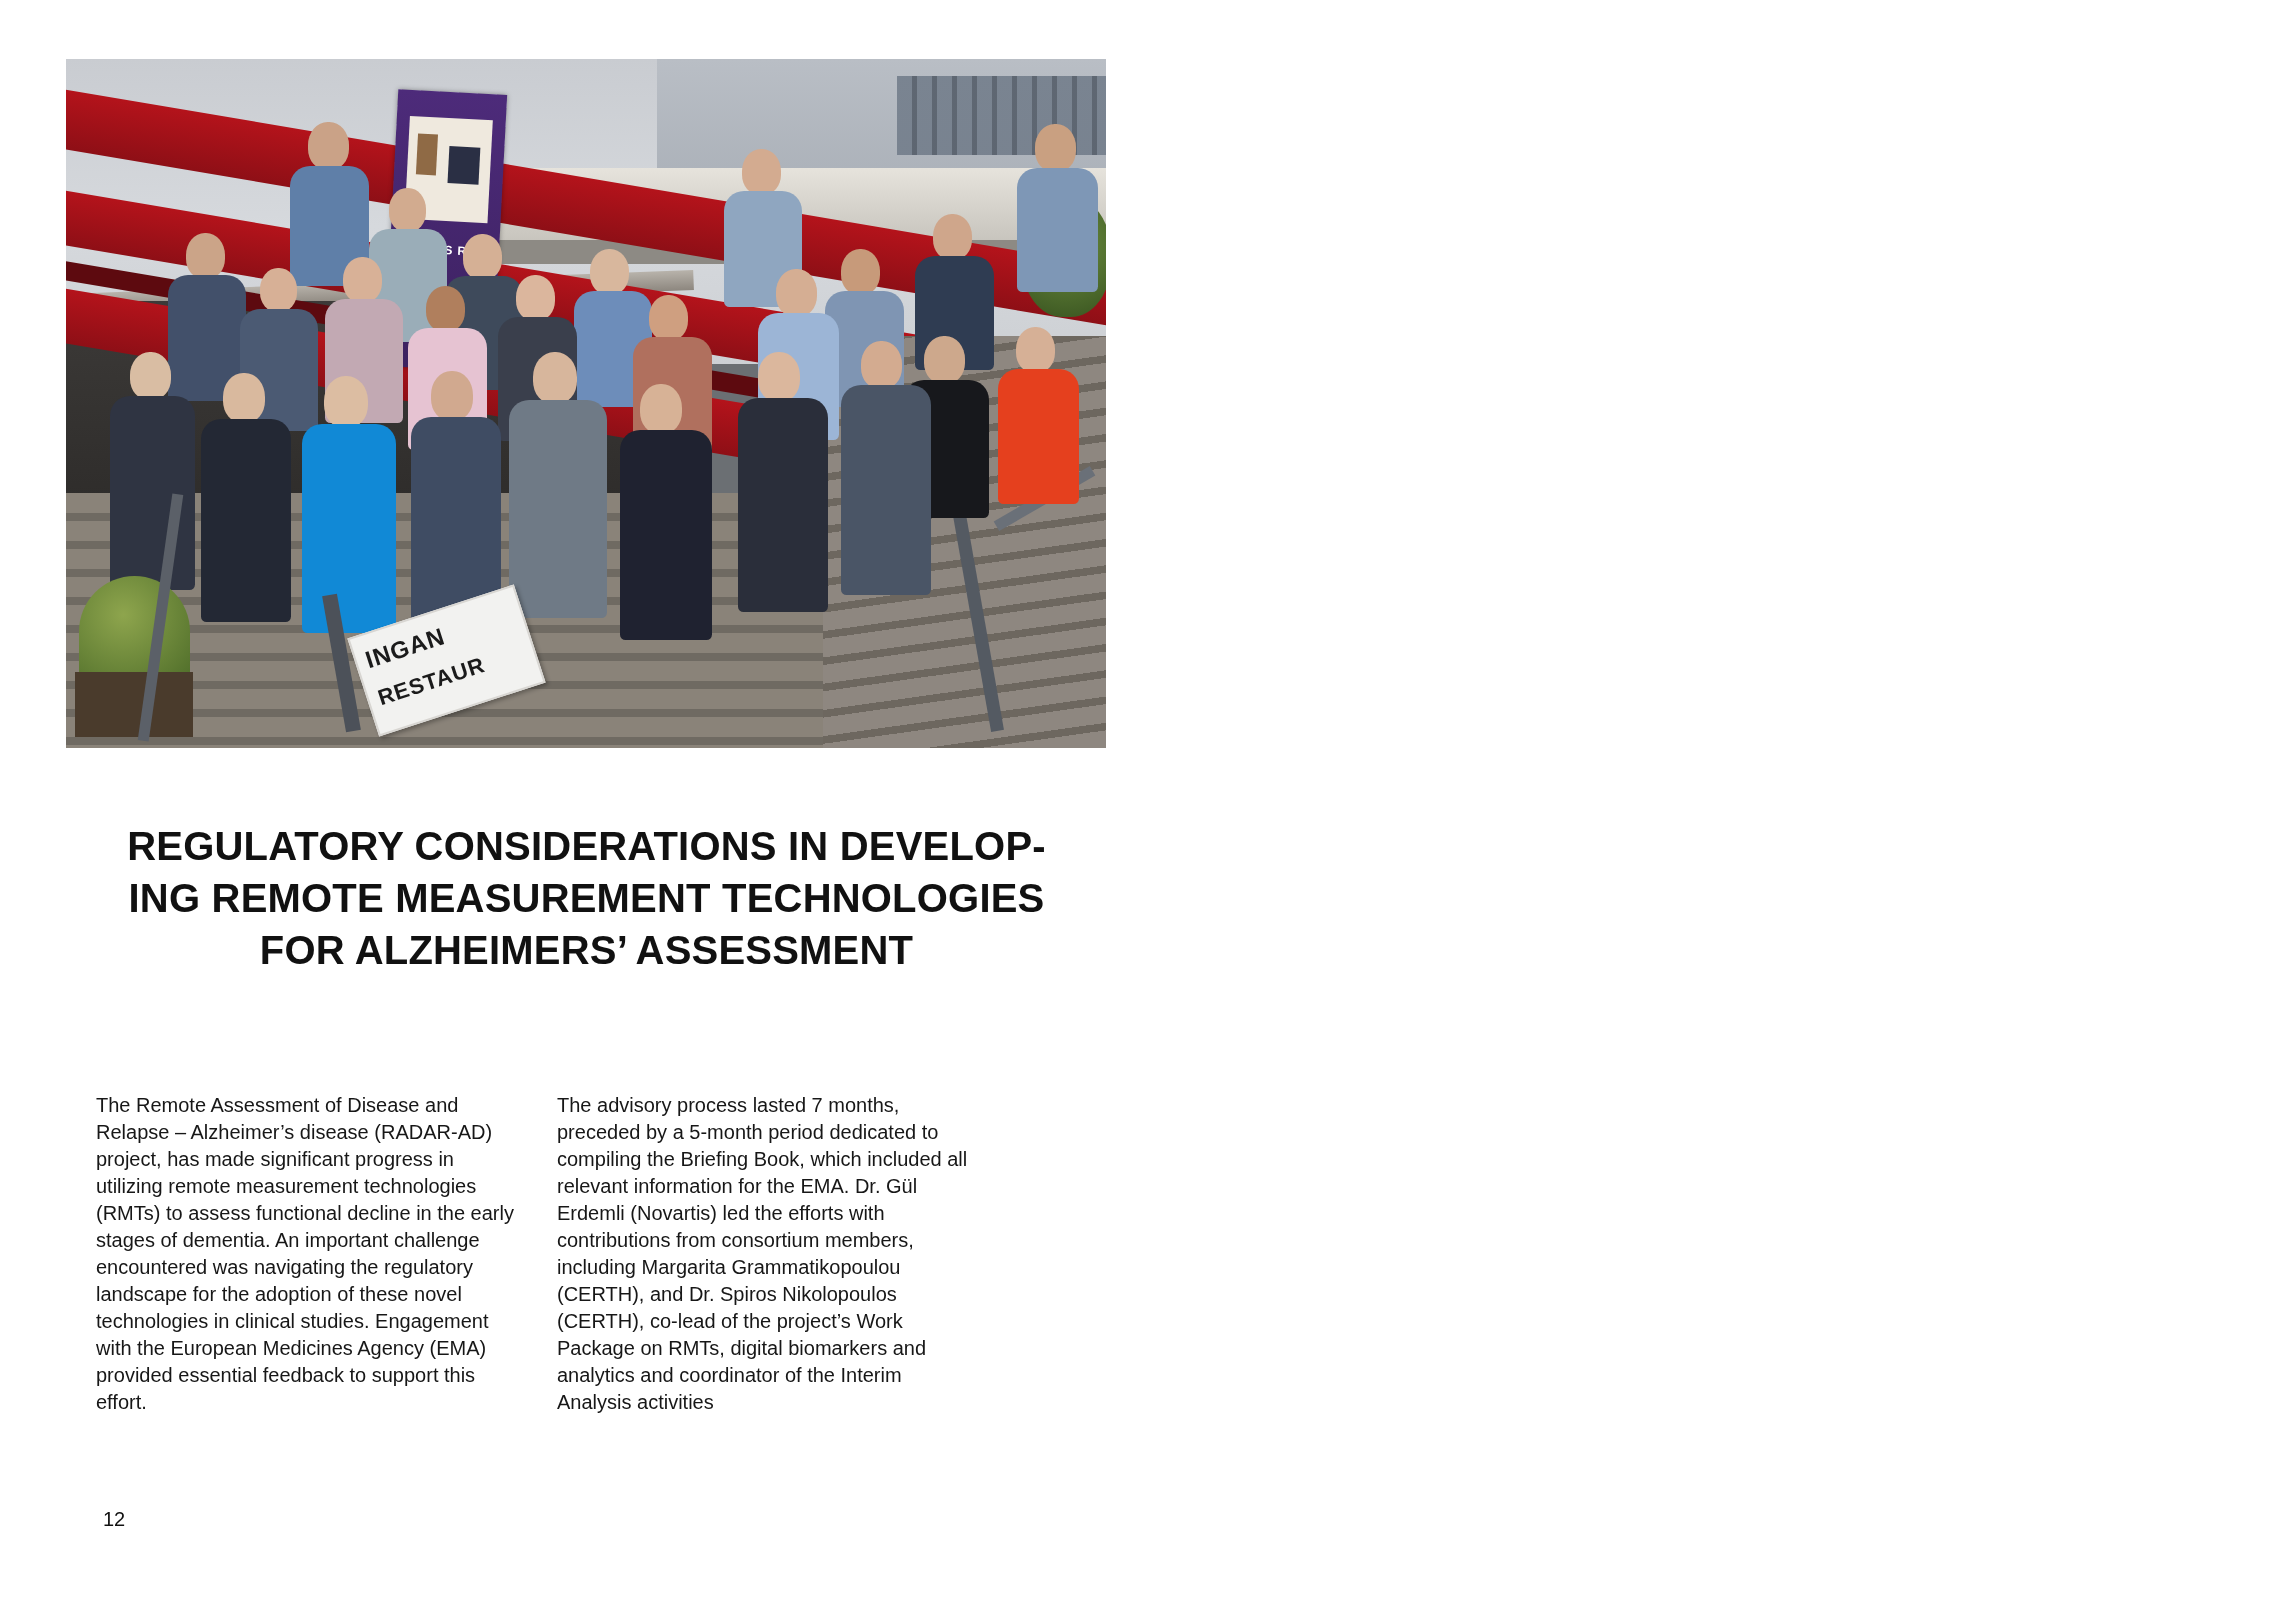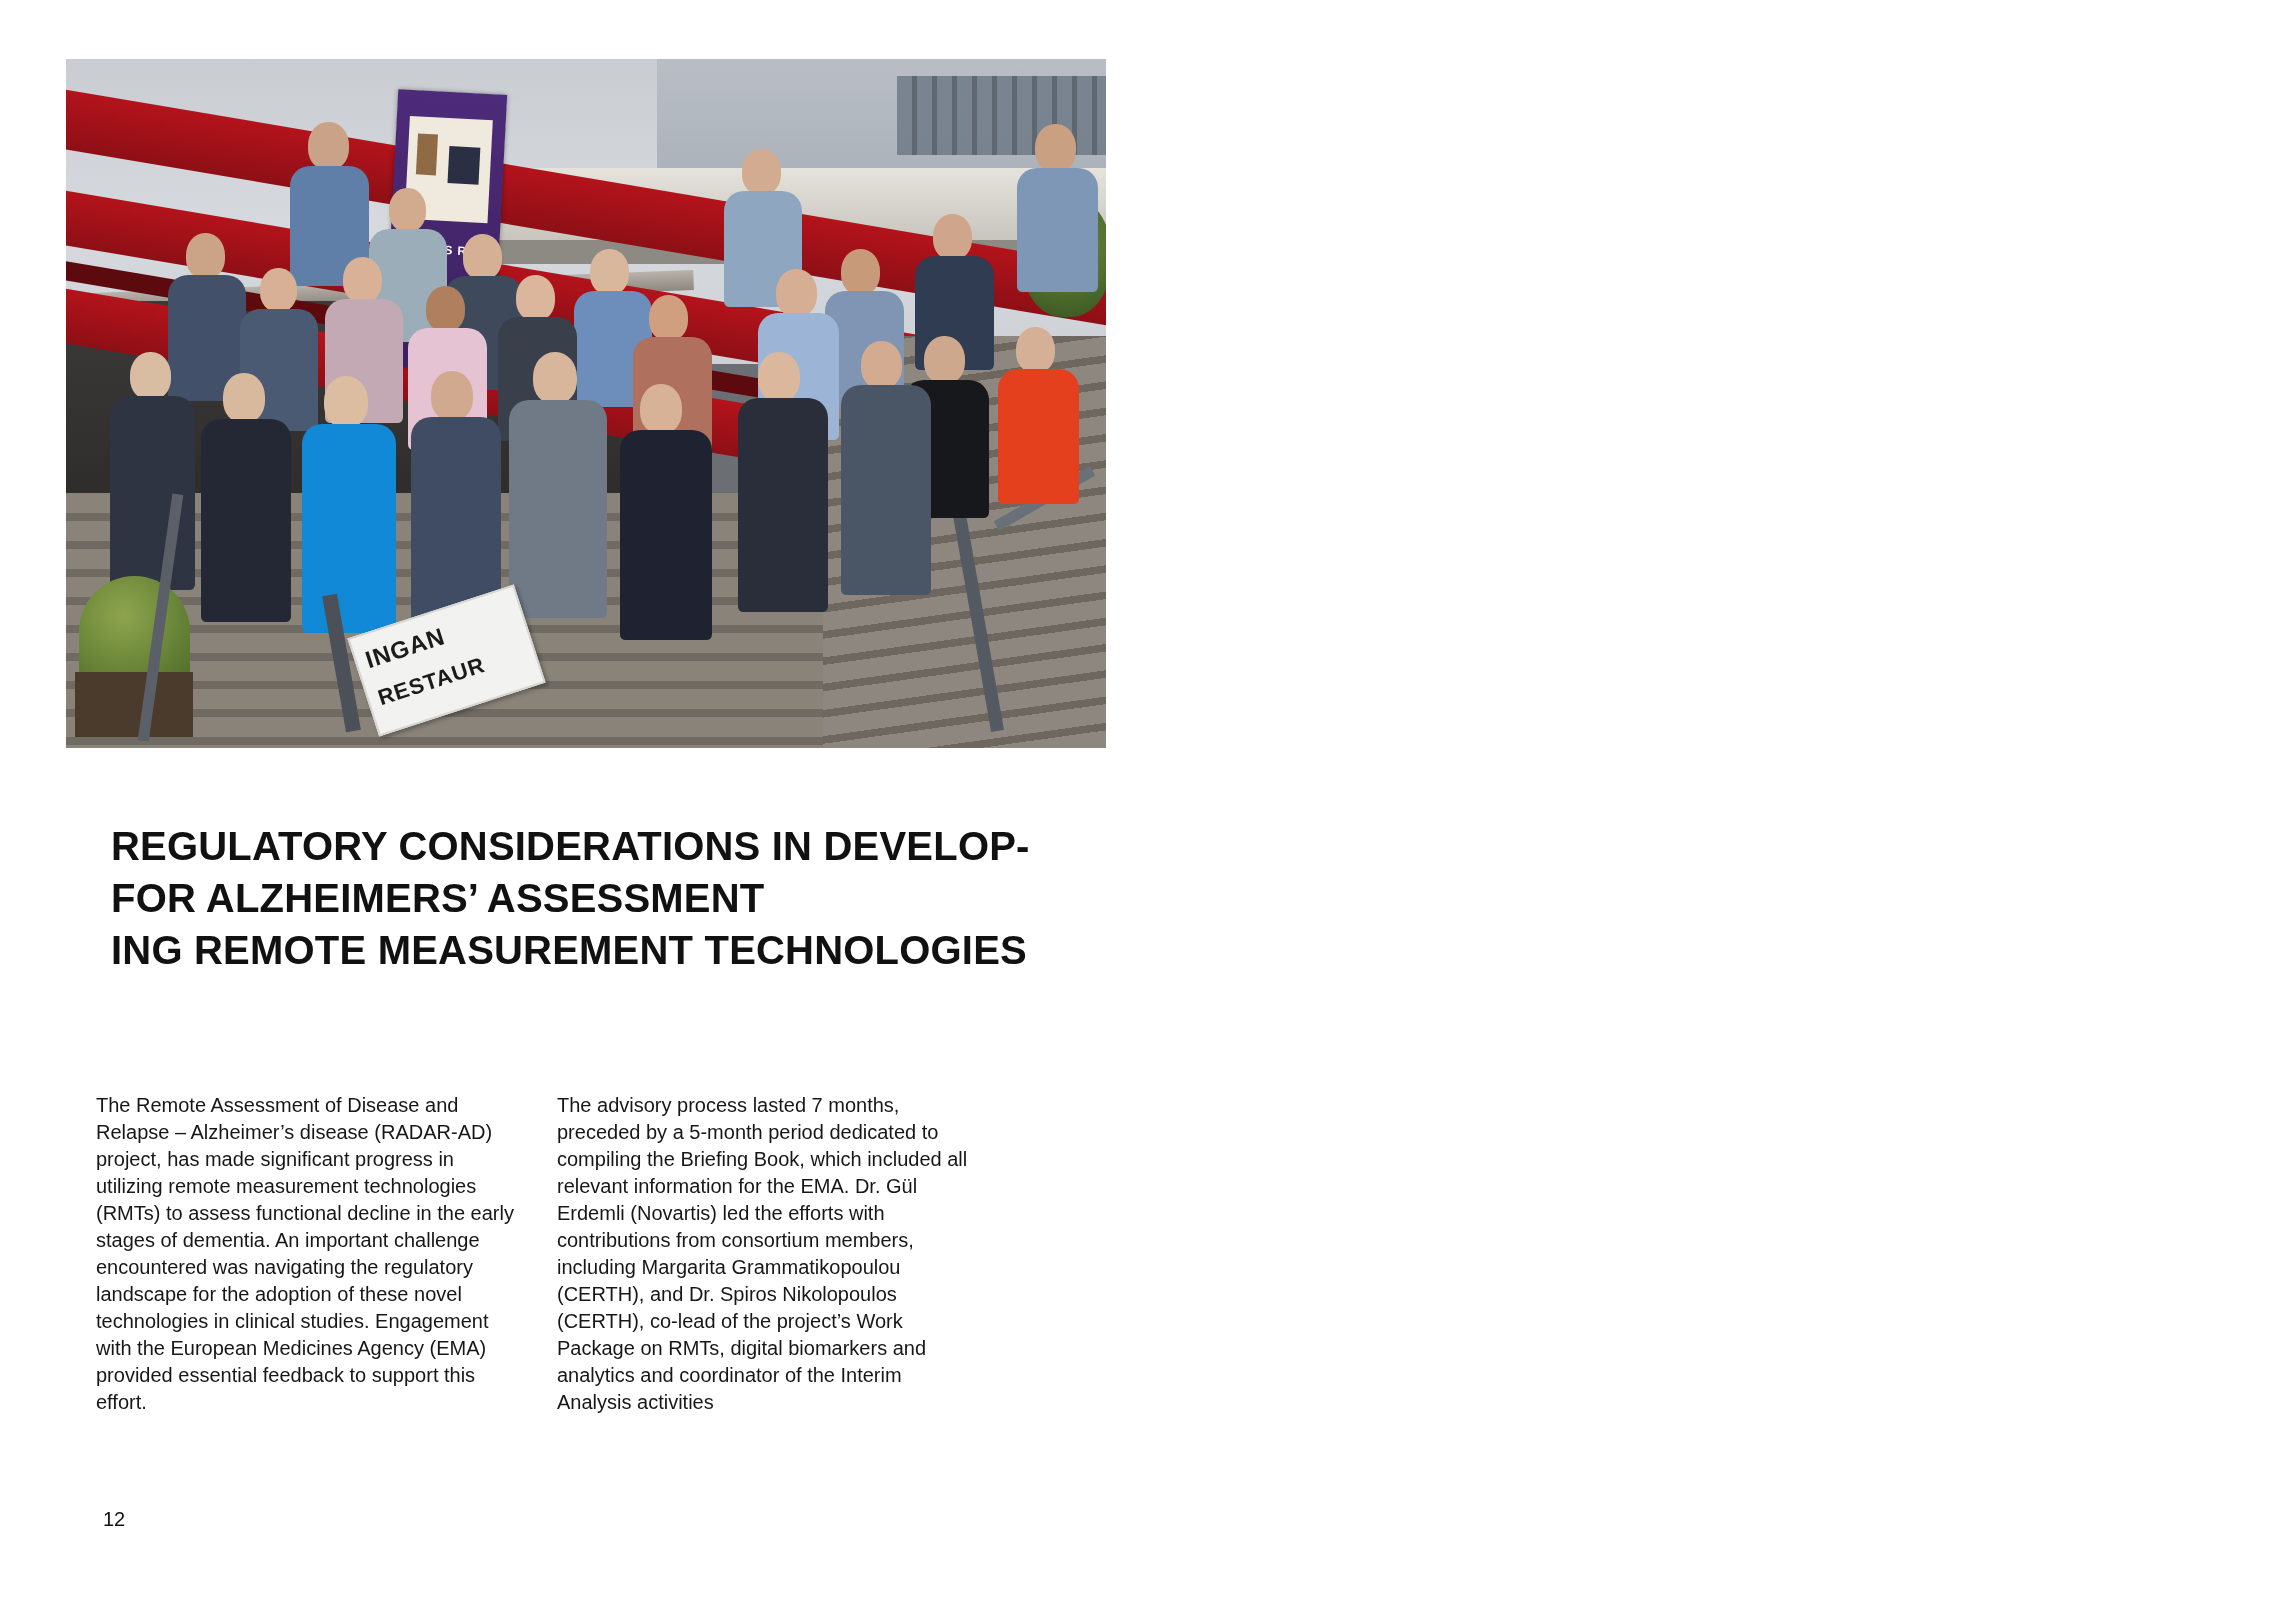--- a/index.html
+++ b/index.html
@@ -85,21 +85,21 @@
   .head { position:absolute; border-radius:48% 48% 44% 44%; }
   .body { position:absolute; border-radius:20px 20px 5.5px 5.5px; }
 
   .photo-caption {
     position:absolute; left:66px; top:757px; width:1040px;
     text-align:center; font-size:17.5px; color:#1d1d1d; letter-spacing:0.1px;
   }
 
   .headline {
     position:absolute; left:111px; top:820px; width:951px;
-    text-align:left; font-weight:700; font-size:40px; line-height:52px;
+    text-align:center; font-weight:700; font-size:40px; line-height:52px;
     color:#111; letter-spacing:0.2px;
   }
 
   .body-cols-left {
     position:absolute; left:96px; top:1092px; width:1011px;
     display:flex; gap:41px;
   }
   .col { width:420px; font-size:20px; line-height:27px; color:#171717; }
   .col p { text-align:left; }
 
@@ -247,22 +247,22 @@
       <div class="ph sign-post"></div>
       <div class="ph sign">
         <span class="s1">INGAN</span>
         <span class="s2">RESTAUR</span>
       </div>
     </div>
 
 
     <div class="headline">
       <div>REGULATORY CONSIDERATIONS IN DEVELOP-</div>
+      <div>ING REMOTE MEASUREMENT TECHNOLOGIES</div>
       <div>FOR ALZHEIMERS’ ASSESSMENT</div>
-      <div>ING REMOTE MEASUREMENT TECHNOLOGIES</div>
     </div>
 
     <div class="body-cols-left">
       <div class="col">
         <p>The Remote Assessment of Disease and Relapse – Alzheimer’s disease (RADAR-AD) project, has made significant progress in utilizing remote measurement technologies (RMTs) to assess functional decline in the early stages of dementia. An important challenge encountered was navigating the regulatory landscape for the adoption of these novel technologies in clinical studies. Engagement with the European Medicines Agency (EMA) provided essential feedback to support this effort.</p>
       </div>
       <div class="col">
         <p>The advisory process lasted 7 months, preceded by a 5-month period dedicated to compiling the Briefing Book, which included all relevant information for the EMA. Dr. Gül Erdemli (Novartis) led the efforts with contributions from consortium members, including Margarita Grammatikopoulou (CERTH), and Dr. Spiros Nikolopoulos (CERTH), co-lead of the project’s Work Package on RMTs, digital biomarkers and analytics and coordinator of the Interim Analysis activities</p>
       </div>
     </div>

